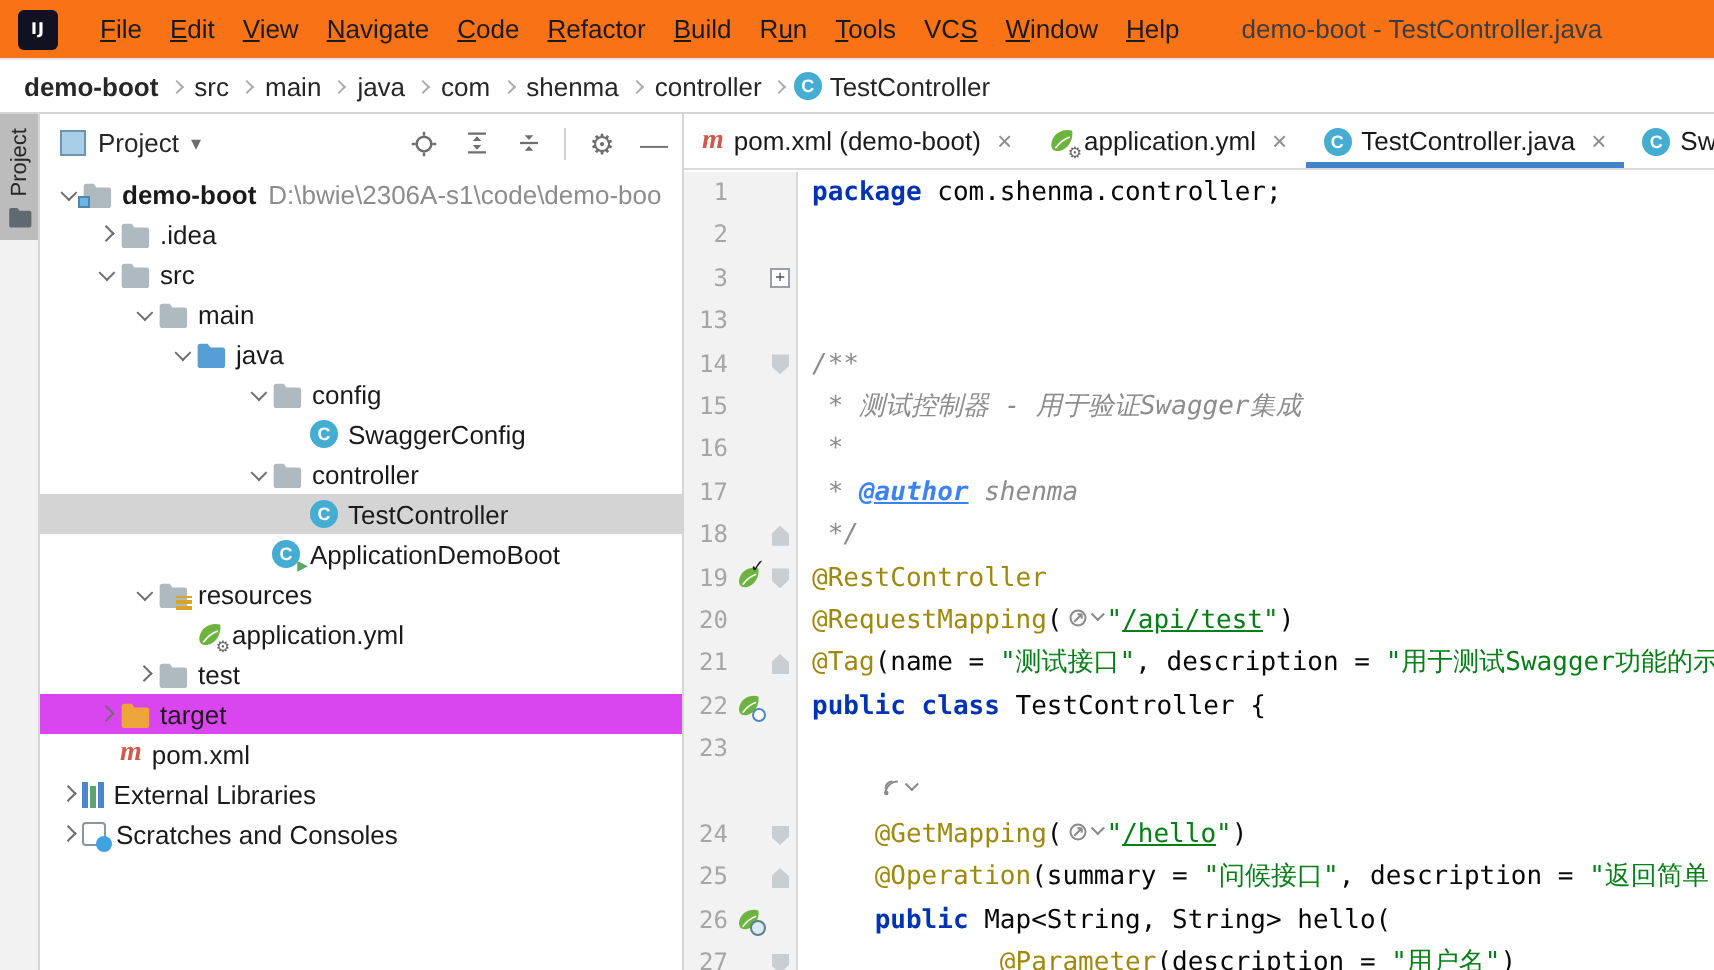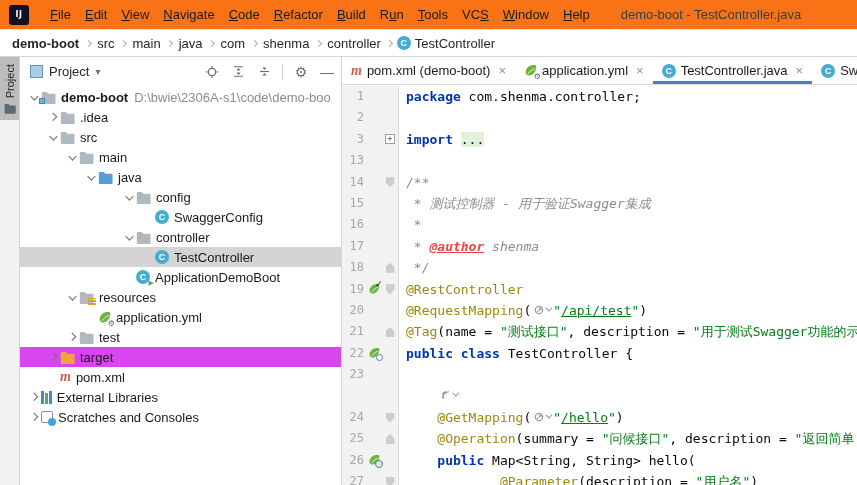--- a/index.html
+++ b/index.html
@@ -90,21 +90,21 @@
   .fold-tag { width:9px; height:10px; background:#C9CED3; display:inline-block; }
   .fold-tag.down { clip-path:polygon(0 0,100% 0,100% 58%,50% 100%,0 58%); }
   .fold-tag.up { clip-path:polygon(50% 0,100% 42%,100% 100%,0 100%,0 42%); }
   .fold-plus { width:10px; height:10px; border:1px solid #9AA0A6; background:#fff; color:#555; font:8px/8px "DejaVu Sans Mono", monospace; text-align:center; display:inline-block; }
   .ctext { flex:1; white-space:pre; padding-left:7px; overflow:hidden; color:#080808; }
   .kw { color:#0033B3; font-weight:bold; }
   .ann { color:#9E880D; }
   .str { color:#067D17; }
   .strlink { color:#067D17; font-weight:normal; text-decoration:underline; }
   .cmt { color:#8C8C8C; font-style:italic; }
-  .cmtTag { color:#ef4444; font-style:italic; font-weight:bold; text-decoration:underline; }
+  .cmtTag { color:#3b82f6; font-style:italic; font-weight:bold; text-decoration:underline; }
   .pl { color:#080808; }
   .foldtxt { background:#E2F1DC; color:#080808; }
   .inlay-wrap { display:inline-flex; align-items:center; margin:0 3px; vertical-align:middle; }
   .mini-chev { width:5px; height:5px; border-right:1.2px solid #8A8A8A; border-bottom:1.2px solid #8A8A8A; transform:rotate(45deg) translateY(-2px); display:inline-block; margin-left:1px; }
 </style>
 </head>
 <body>
 
 <div class="window">
   <header class="titlebar">
@@ -445,21 +445,20 @@
     <div class="ctext"></div>
   </div>
           <div class="crow">
     <div class="gutter">
       <span class="lnum">3</span>
       <span class="gicon"></span>
       <span class="gfold">
                 <span class="fold-plus">+</span>
               </span>
     </div>
-    <div class="ctext"><span class="kw">import</span><span class="pl"> </span><span class="foldtxt">...</span></div>
   </div>
           <div class="crow">
     <div class="gutter">
       <span class="lnum">13</span>
       <span class="gicon"></span>
       <span class="gfold"></span>
     </div>
     <div class="ctext"></div>
   </div>
           <div class="crow">

